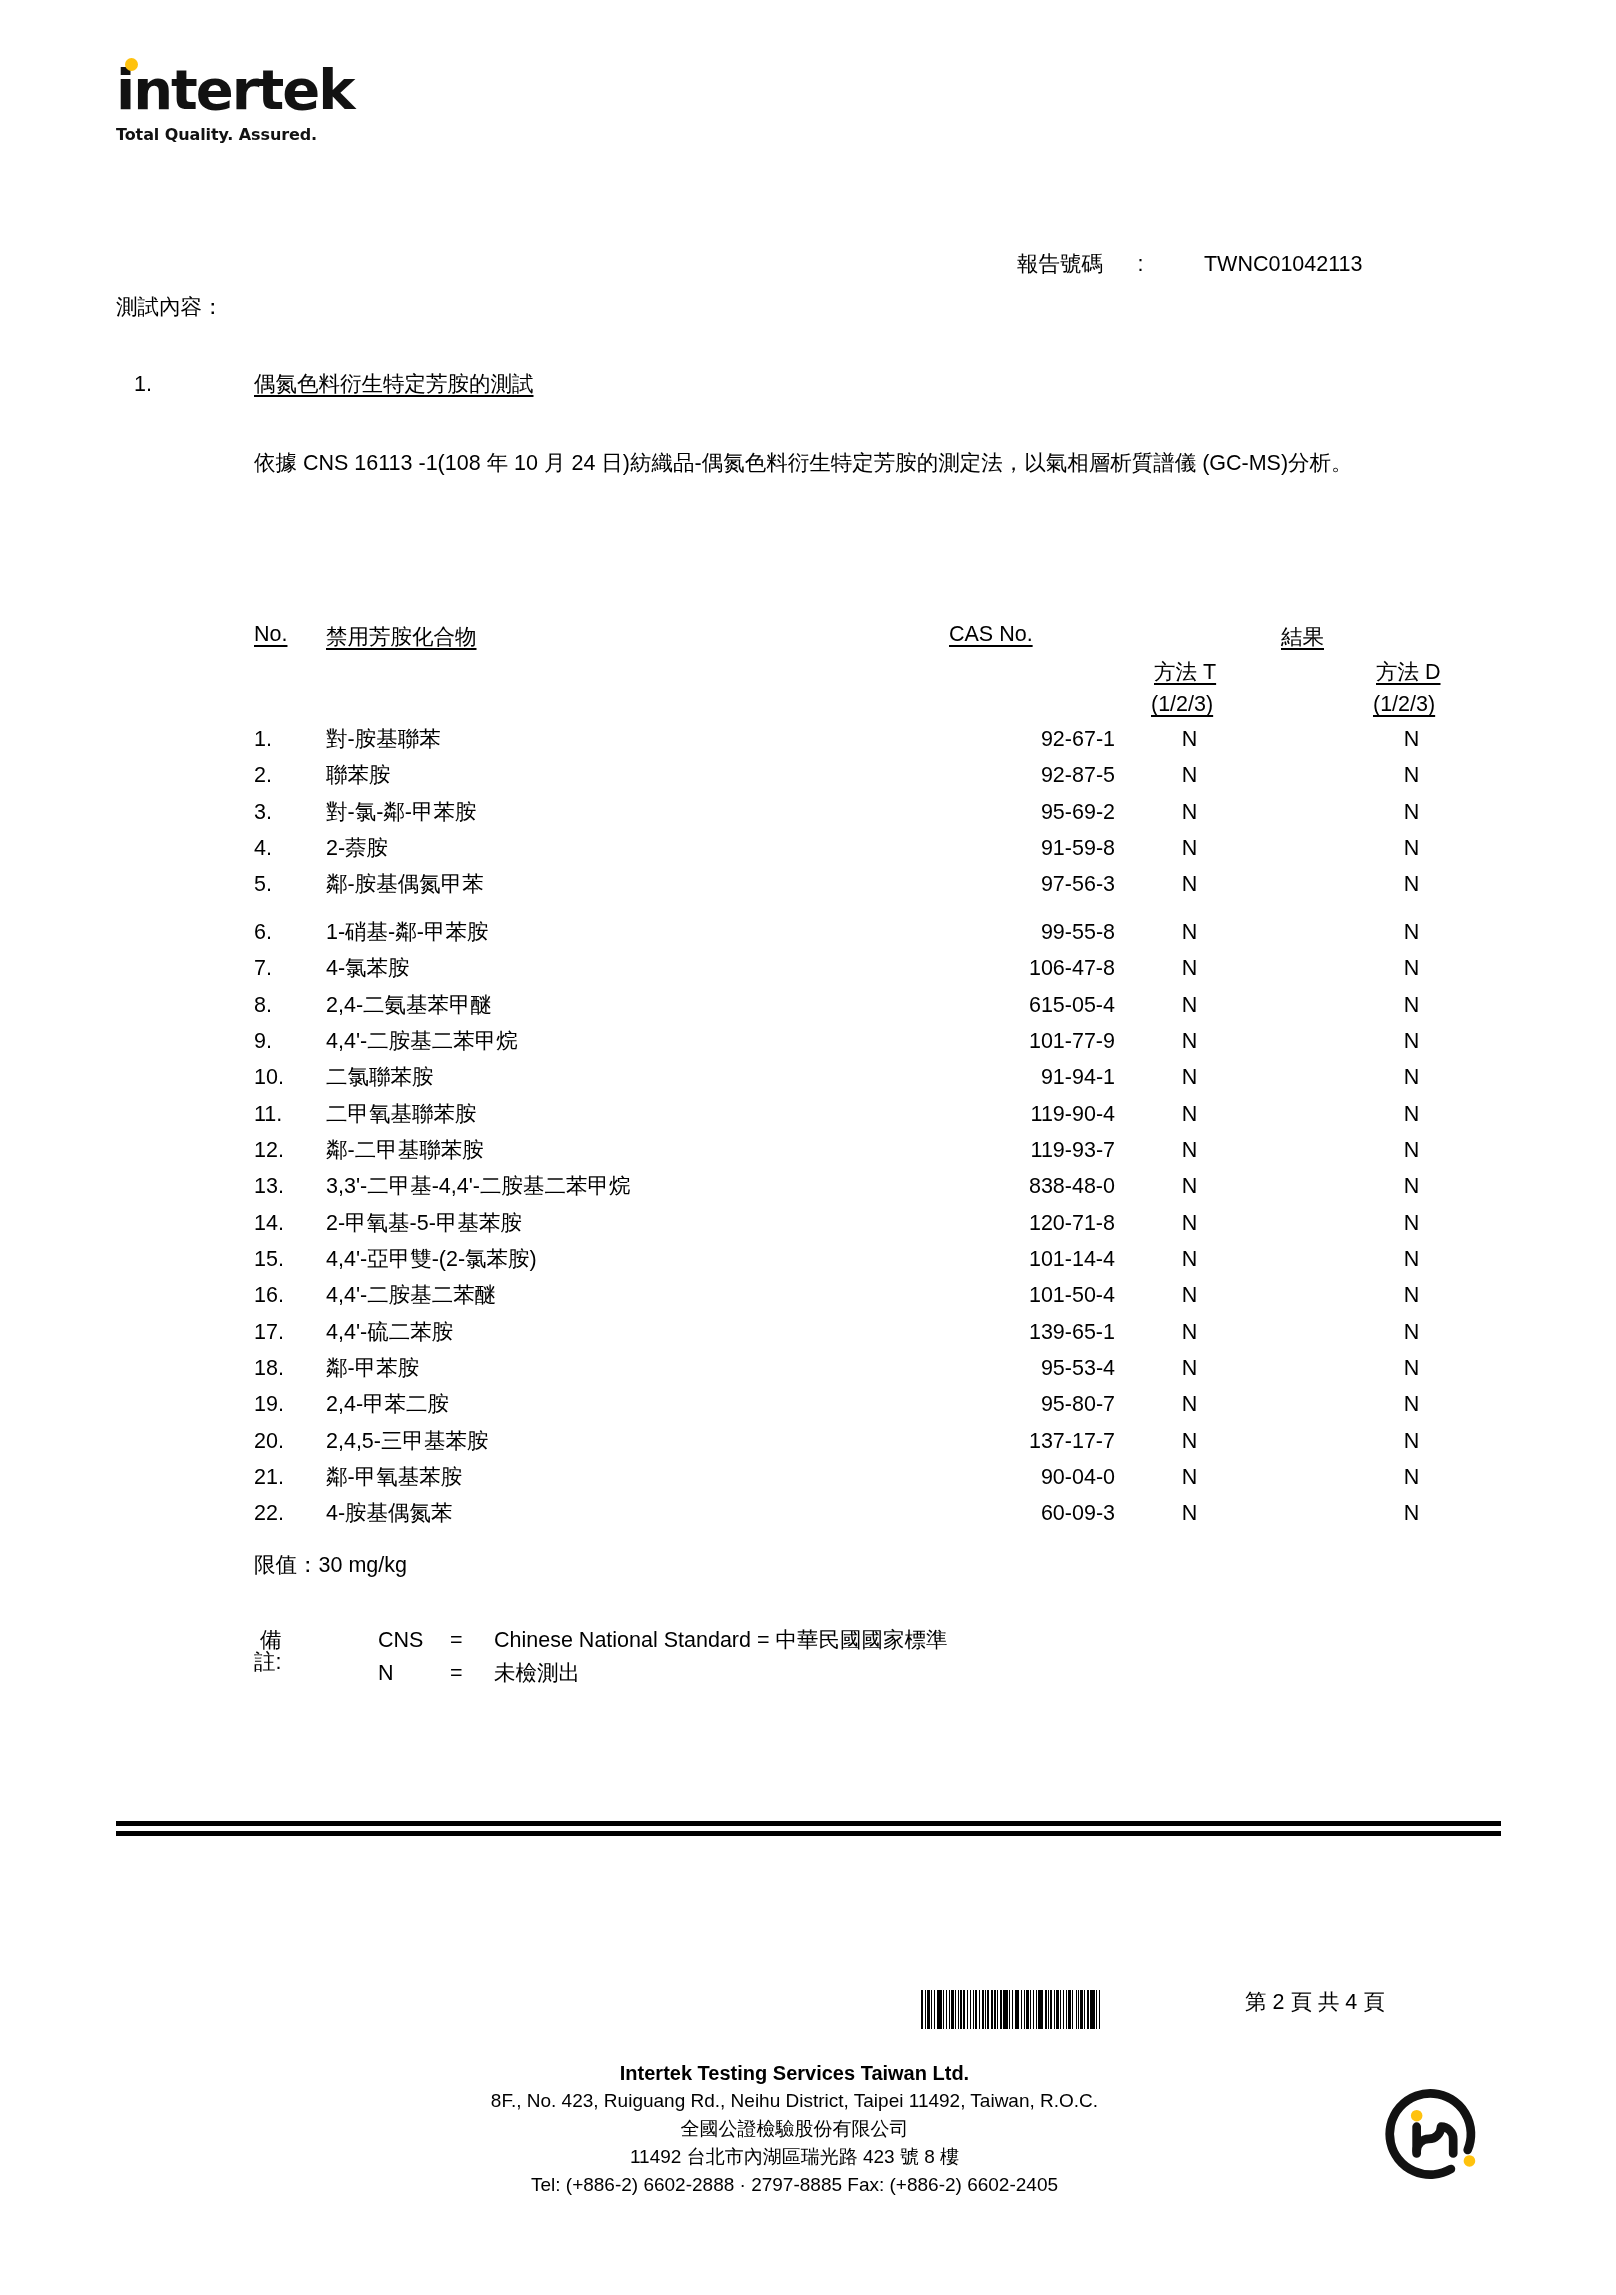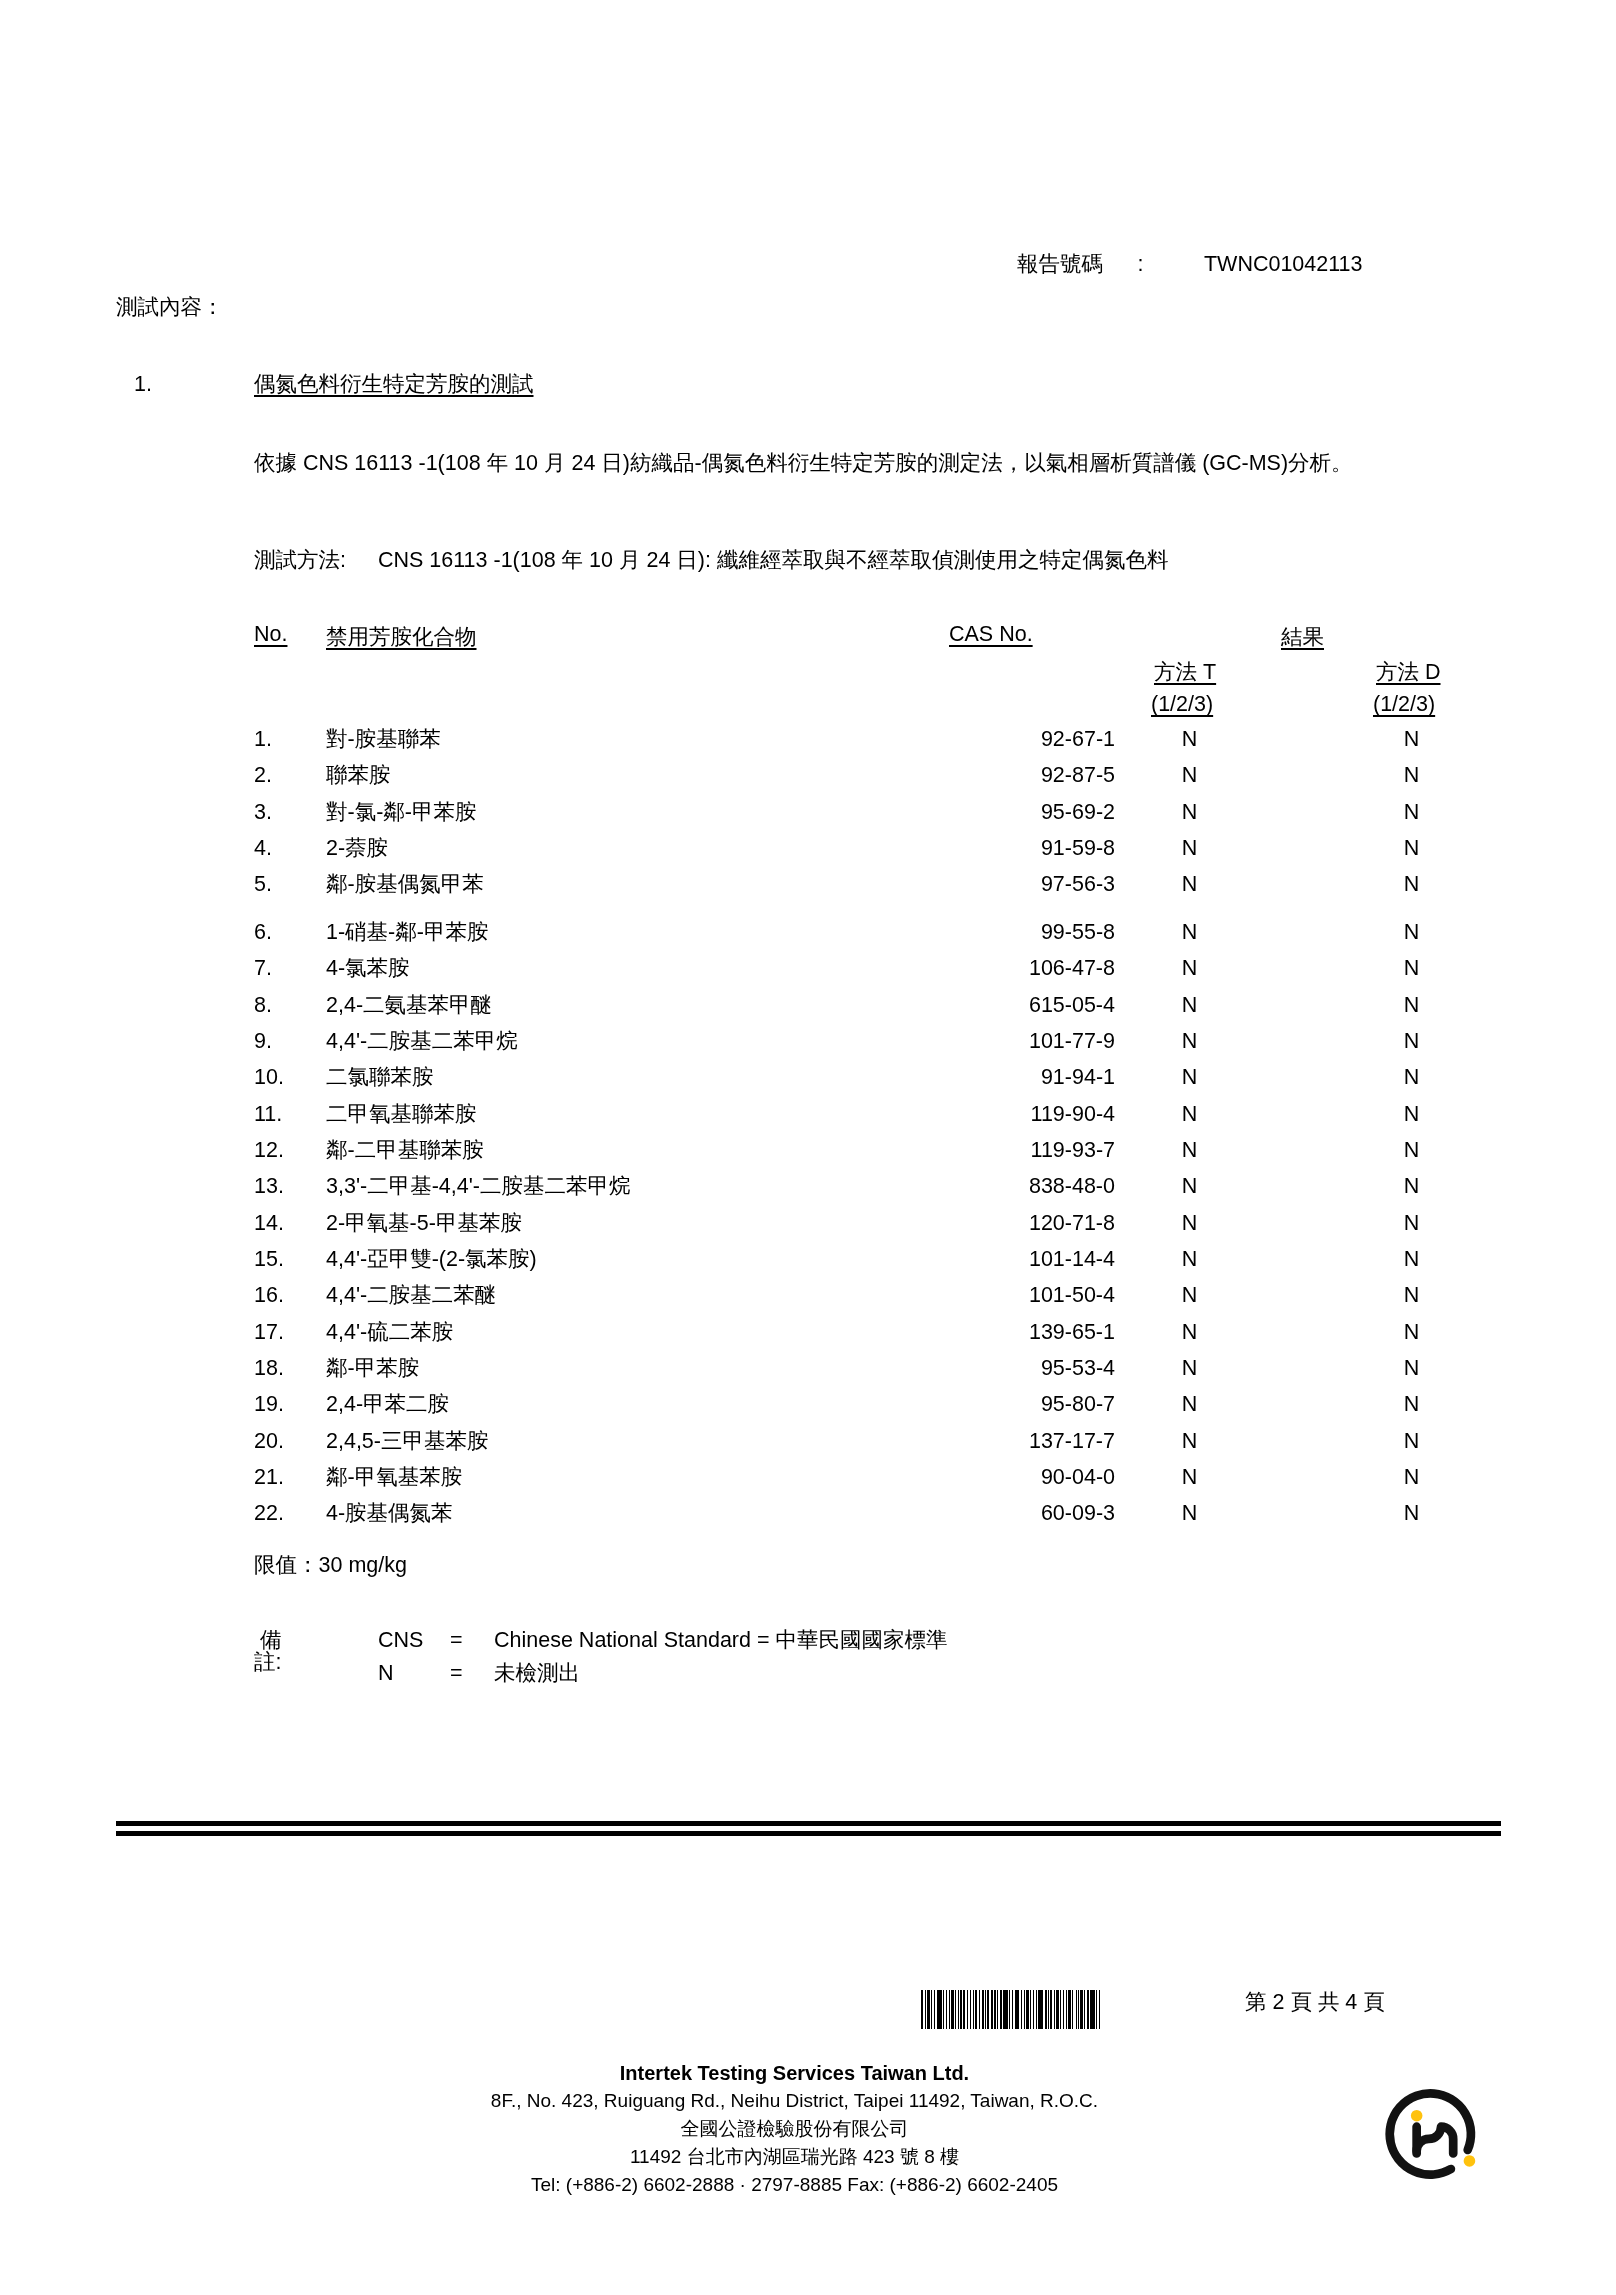--- a/index.html
+++ b/index.html
@@ -227,38 +227,41 @@
     top: 2078px;
     width: 116px;
     height: 116px;
   }
 </style>
 </head>
 <body>
 
 <div class="page">
 
+  <div class="logo-block">
+    <div class="logo-wordmark">
+      <span class="logo-dot"></span>
+      <span>intertek</span>
+    </div>
+    <div class="logo-tagline">Total Quality. Assured.</div>
+  </div>
 
   <div class="report-no-row">
     <span class="report-no-label">報告號碼</span>
     <span class="report-no-colon">:</span>
     <span class="report-no-value">TWNC01042113</span>
   </div>
 
   <div class="content-label">測試內容：</div>
 
   <div class="sec-num">1.</div>
   <div class="sec-title">偶氮色料衍生特定芳胺的測試</div>
 
   <div class="para para-basis">依據 CNS 16113 -1(108 年 10 月 24 日)紡織品-偶氮色料衍生特定芳胺的測定法，以氣相層析質譜儀 (GC-MS)分析。</div>
 
-  <div class="method-row">
-    <span class="method-label">測試方法:</span>
-    <span class="method-value">CNS 16113 -1(108 年 10 月 24 日): 纖維經萃取與不經萃取偵測使用之特定偶氮色料</span>
-  </div>
 
   <div>
     <div class="hdr-no" style="top:622px;">No.</div>
     <div class="hdr-name" style="top:622px;">禁用芳胺化合物</div>
     <div class="hdr-cas" style="top:622px;">CAS No.</div>
     <div class="hdr-res" style="top:622px;">結果</div>
     <div class="hdr-mt" style="top:657px;">方法 T</div>
     <div class="hdr-md" style="top:657px;">方法 D</div>
     <div class="hdr-mt2" style="top:692px;">(1/2/3)</div>
     <div class="hdr-md2" style="top:692px;">(1/2/3)</div>

